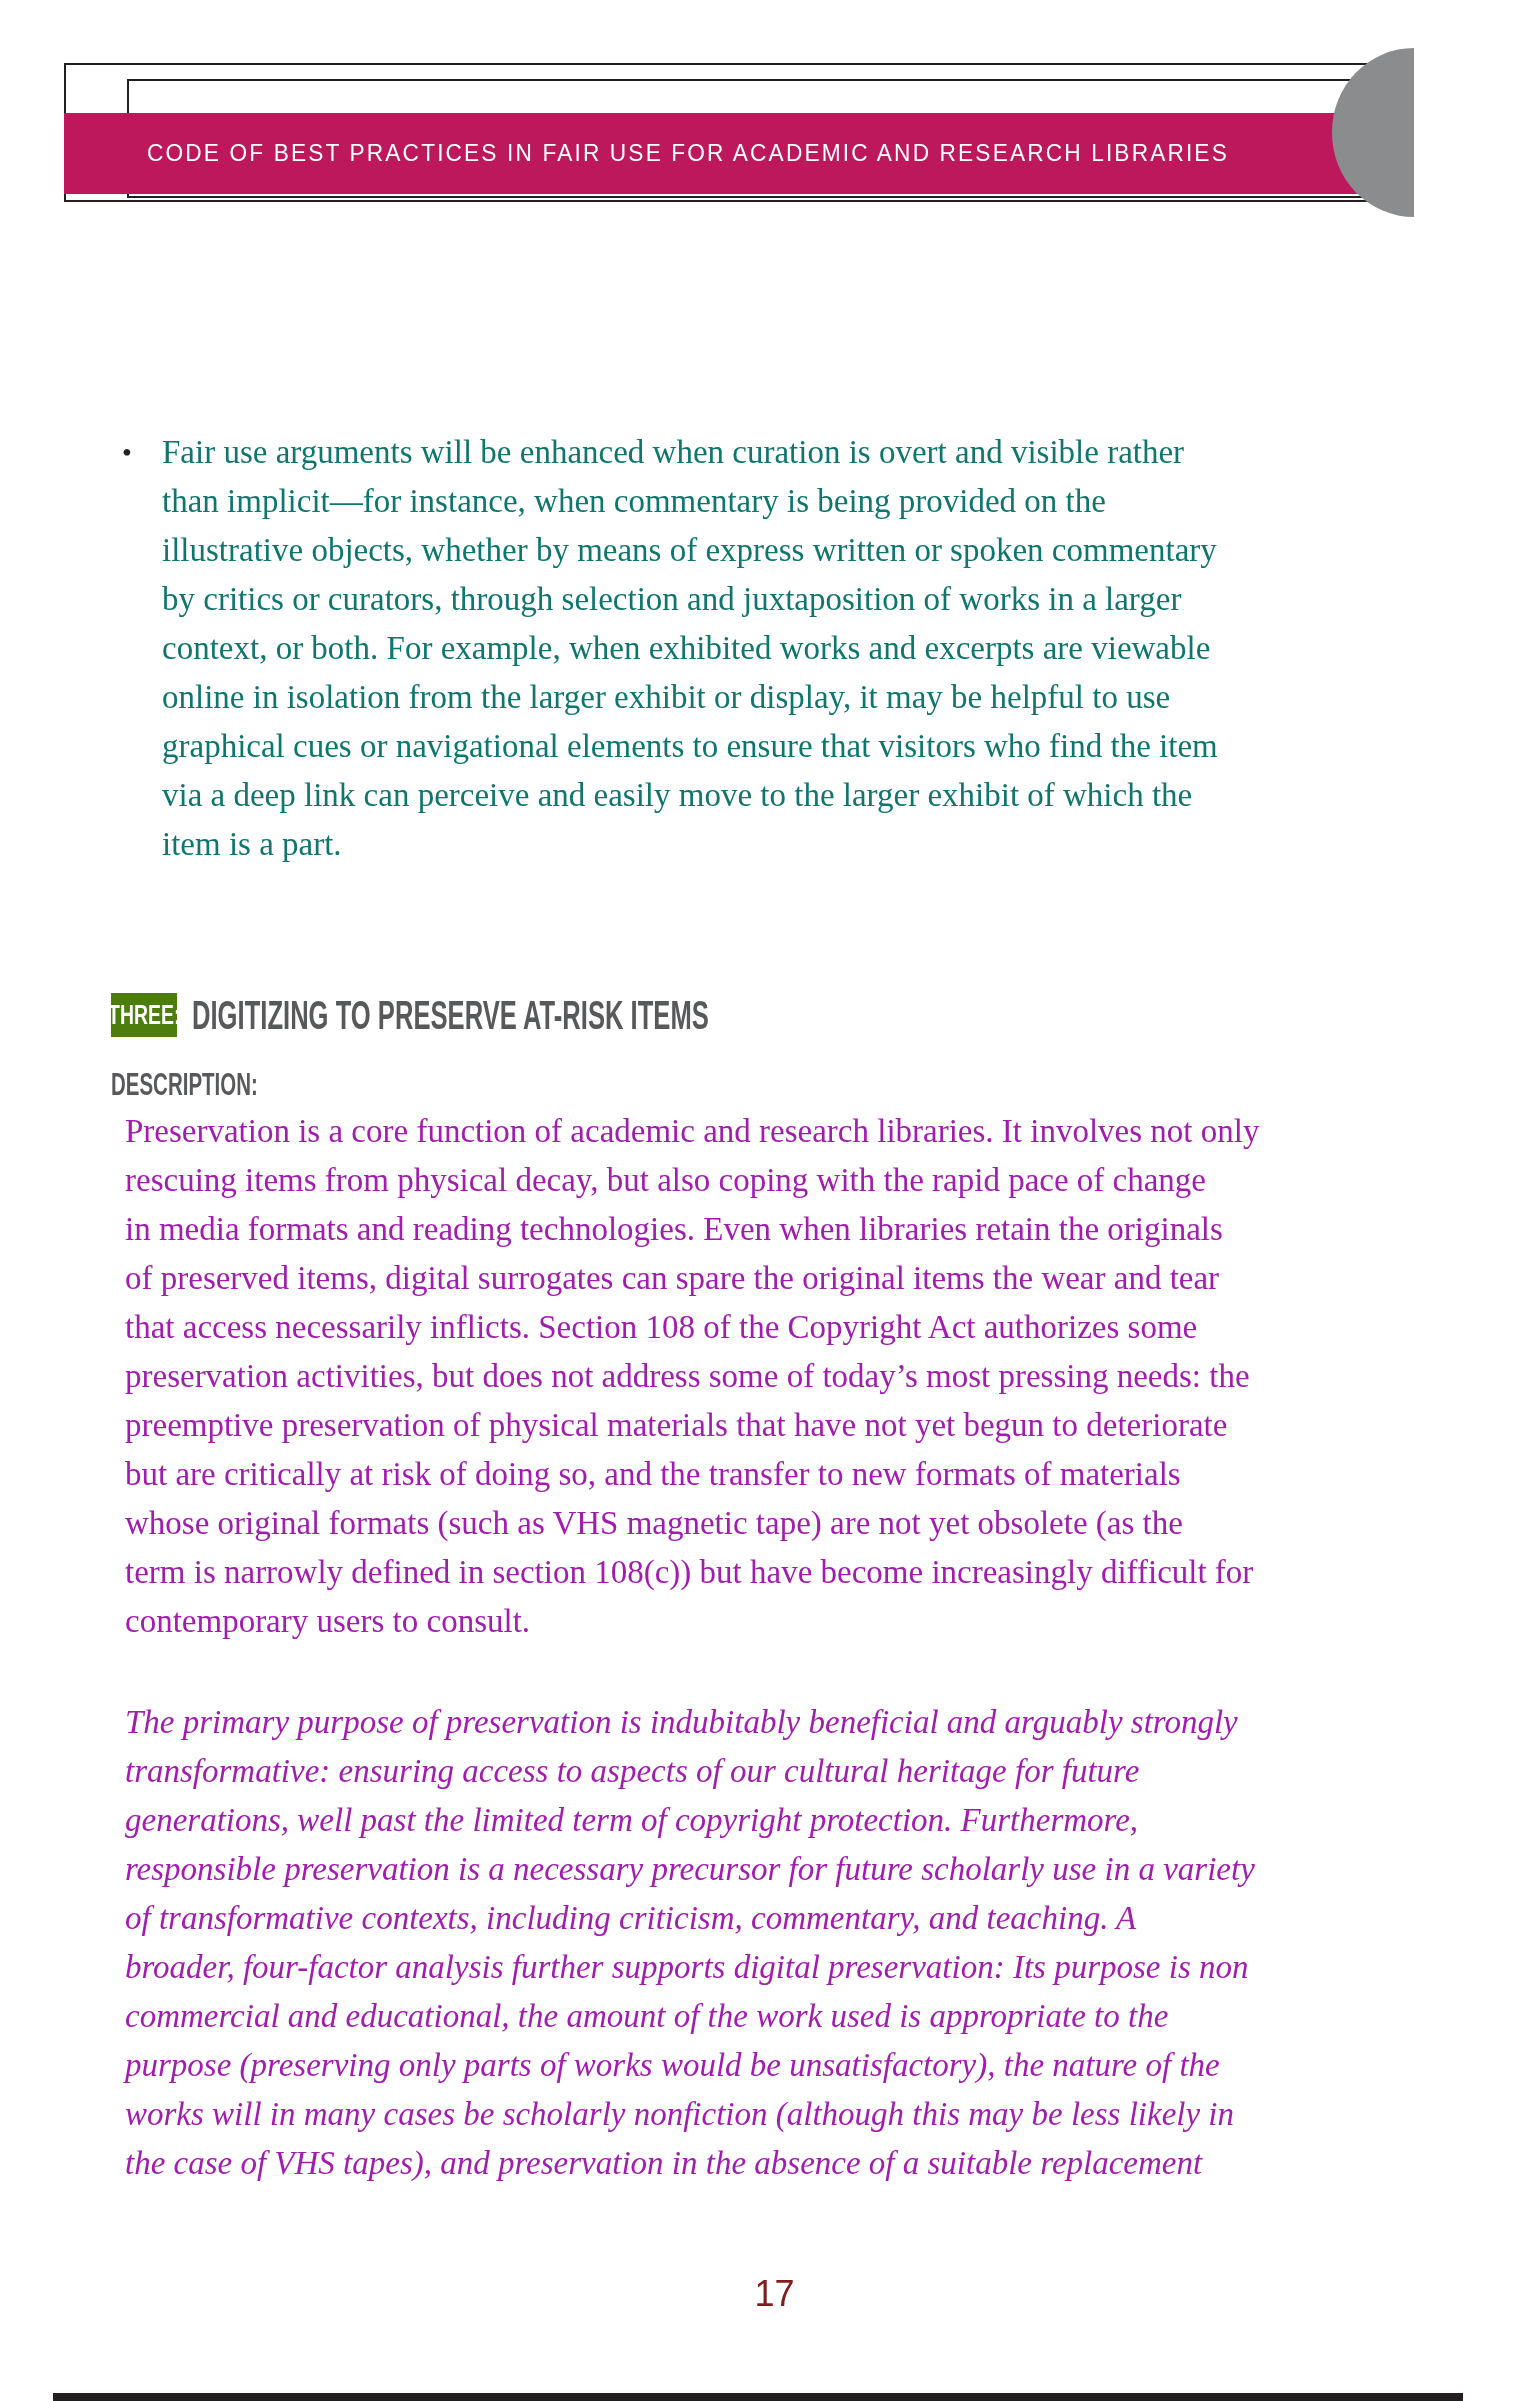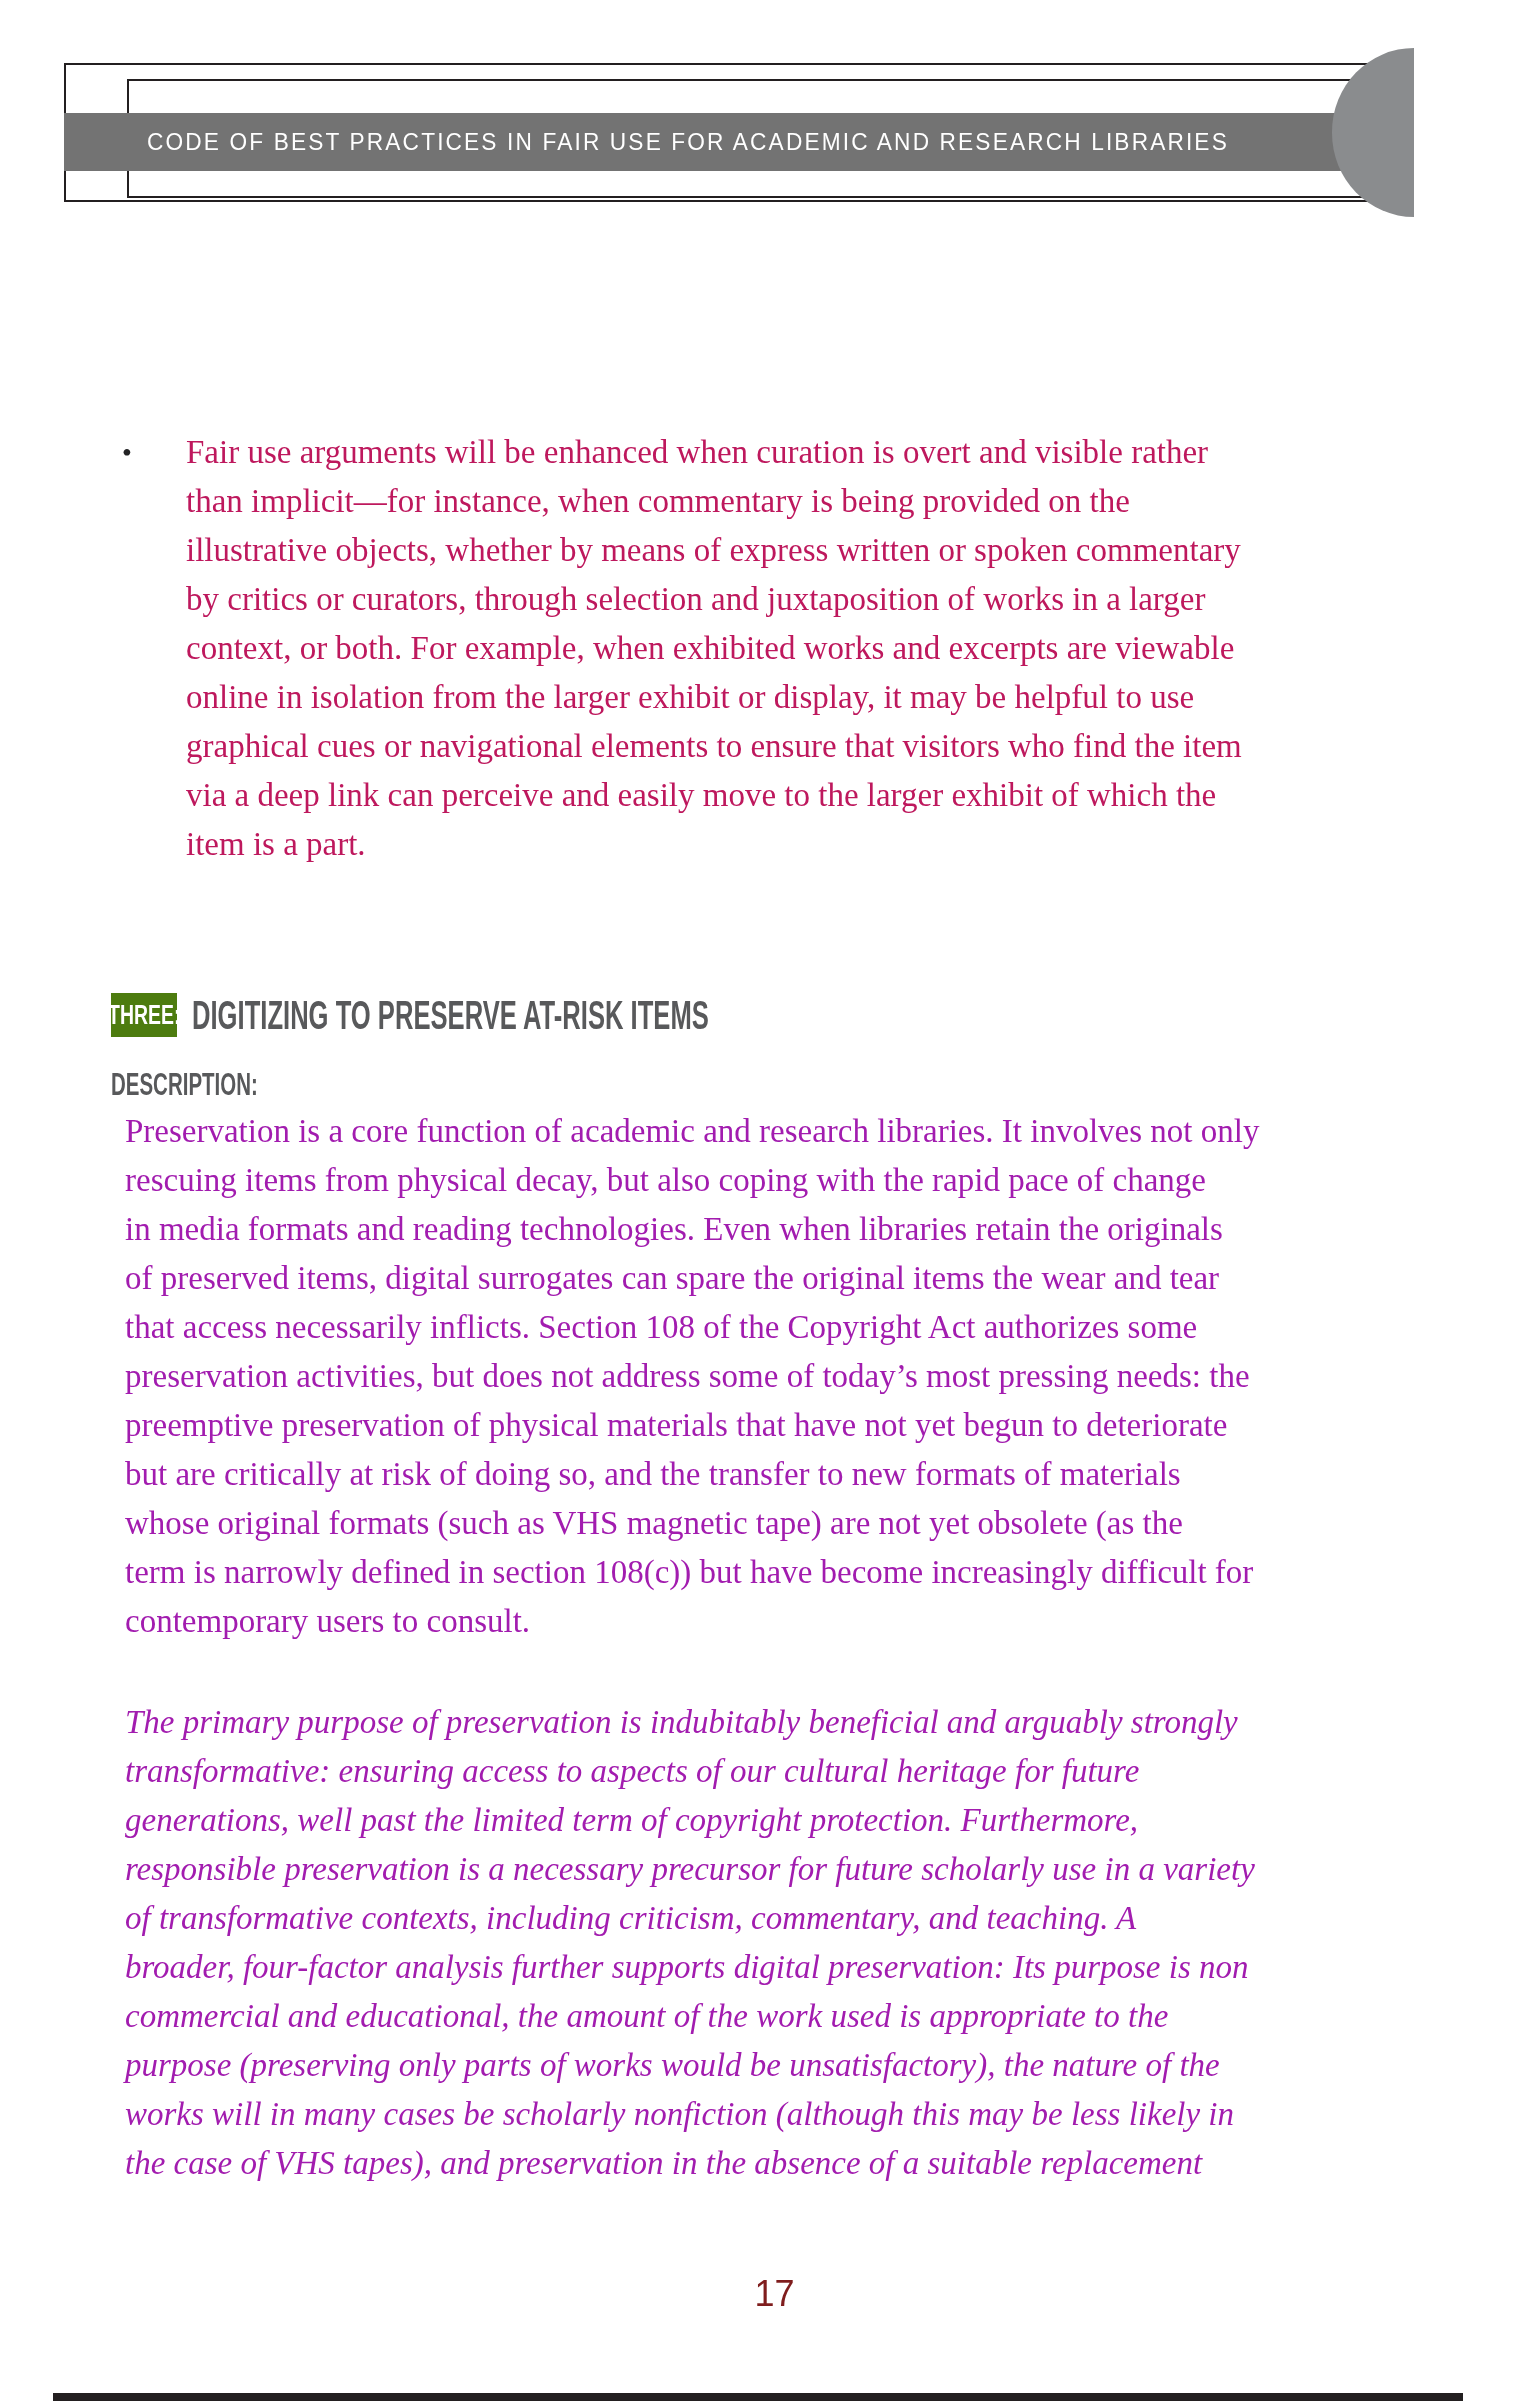--- a/index.html
+++ b/index.html
@@ -18,22 +18,22 @@
     width: 1306px; height: 139px;
     border: 2.8px solid #231f20; background: #fff; box-sizing: border-box;
   }
   .header-inner-rule {
     position: absolute; left: 127px; top: 79px;
     width: 1242px; height: 119px;
     border: 2.8px solid #231f20; background: #fff; box-sizing: border-box;
   }
   .header-bar {
     position: absolute; left: 64px; top: 113px;
-    width: 1306px; height: 58px;
-    background: #737373;
+    width: 1306px; height: 81px;
+    background: #be185d;
     display: flex; align-items: center;
   }
   .header-title {
     color: #ffffff;
     font-family: "Liberation Sans", sans-serif;
     font-size: 23.4px;
     letter-spacing: 2.2px;
     margin-left: 83px;
     white-space: nowrap;
     transform: scaleX(0.97); transform-origin: left center;
@@ -51,23 +51,22 @@
     display: flex; align-items: flex-start;
     width: 1274px;
   }
   .bullet-marker {
     font-size: 28px; line-height: 49px;
     width: 40px; flex: 0 0 40px;
     color: #232325;
   }
   .bullet-text {
     font-size: 33px; line-height: 49px;
-    color: #be185d;
+    color: #0f766e;
     white-space: pre-line;
-    margin-left: 24px;
   }
 
   .section-heading-row {
     position: absolute; left: 111px; top: 993px;
     display: flex; align-items: center; height: 44px;
   }
   .section-label {
     background: #4d7c0f;
     height: 44px; width: 66px;
     display: flex; align-items: center; justify-content: center;

